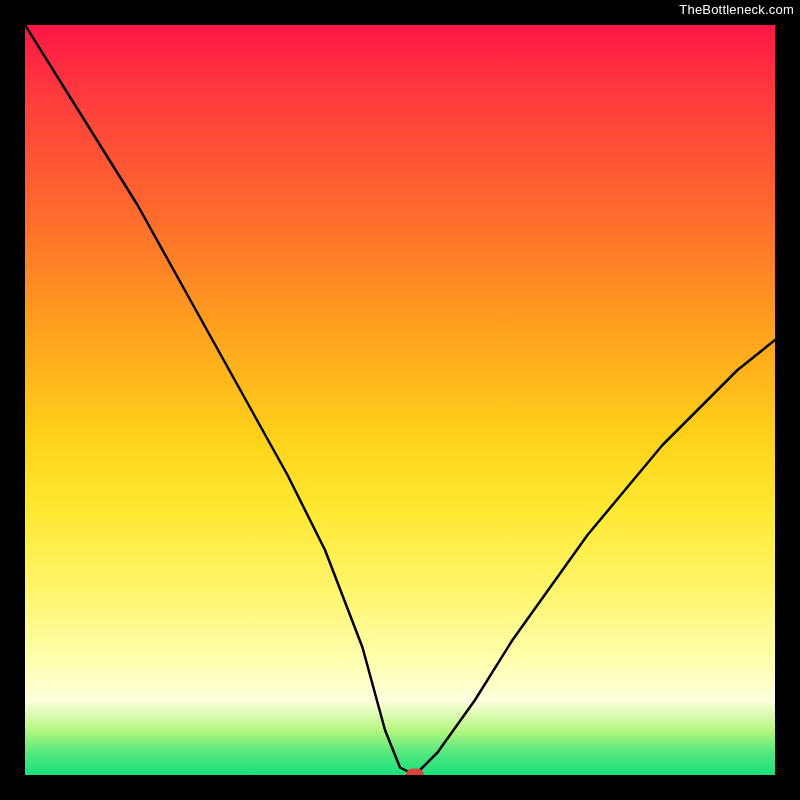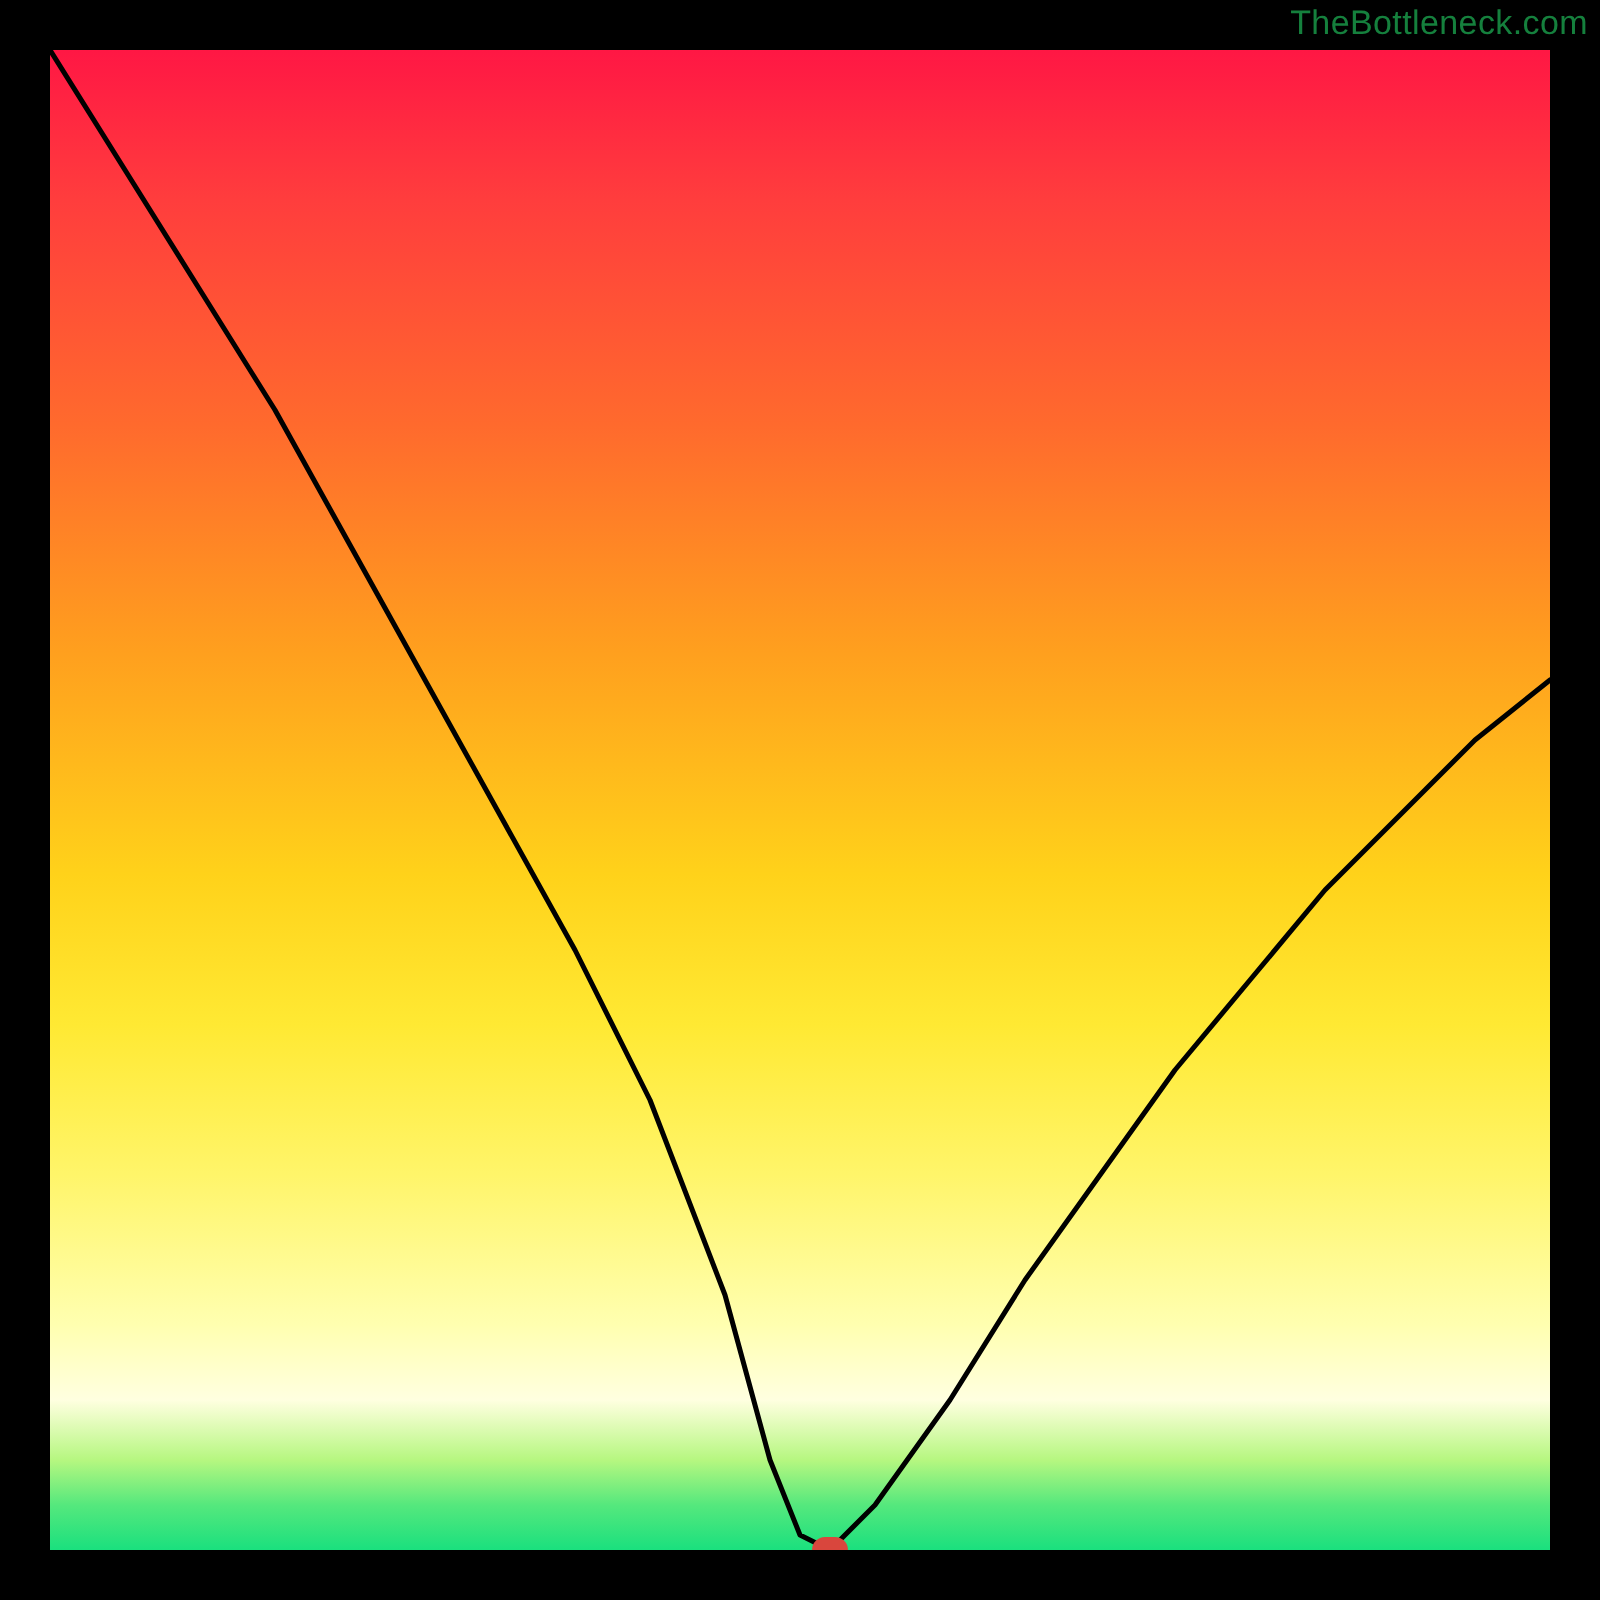--- a/index.html
+++ b/index.html
@@ -53,22 +53,22 @@
     width: 18px;
     height: 13px;
     background: #d9463d;
     border-radius: 7px;
     transform: translate(-50%, -50%);
   }
   .watermark {
     position: absolute;
     top: 2px;
     right: 6px;
-    color: #15803d;
-    font-size: 17px;
+    color: #ffffff;
+    font-size: 13px;
     font-weight: 500;
     letter-spacing: 0.2px;
   }
 </style>
 </head>
 <body>
 
 <div class="frame">
 
   <div class="plot-area">

